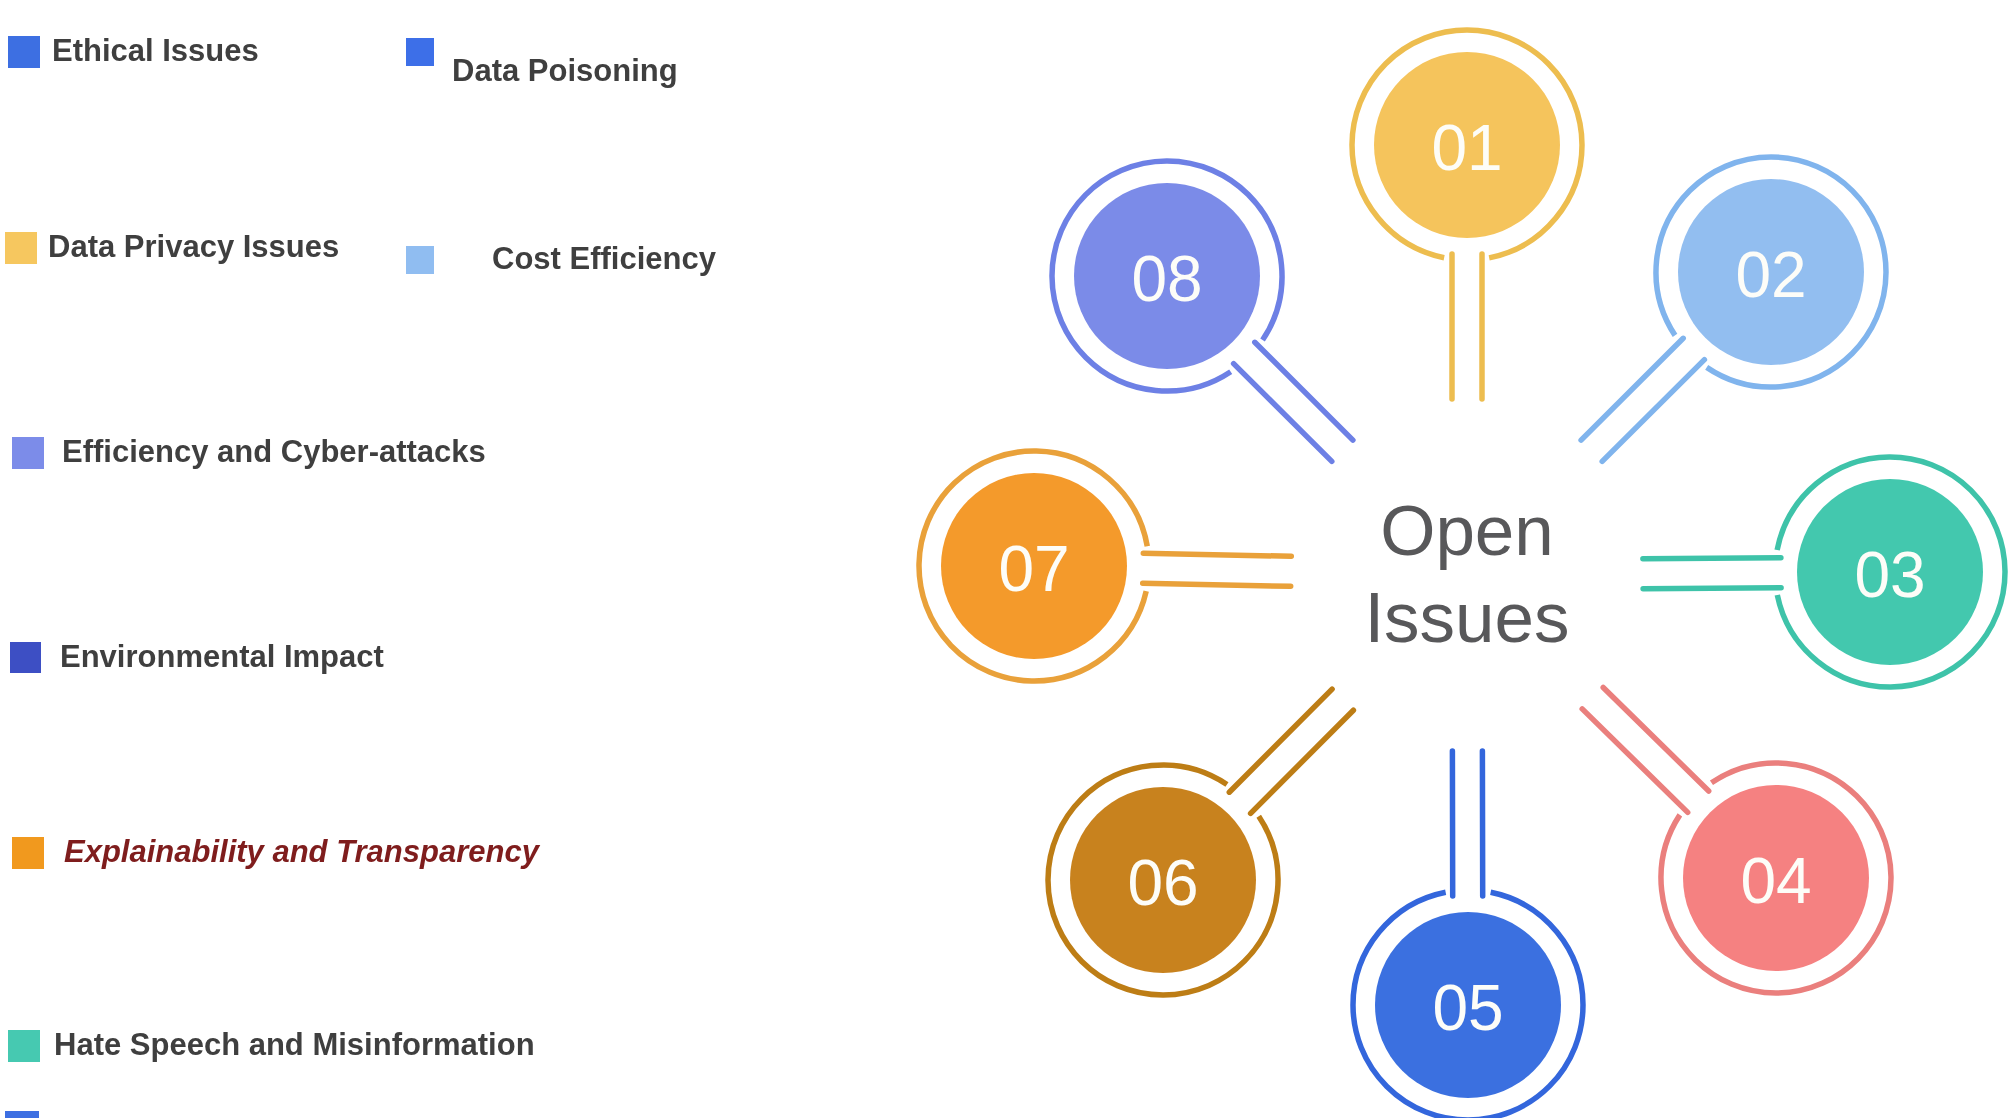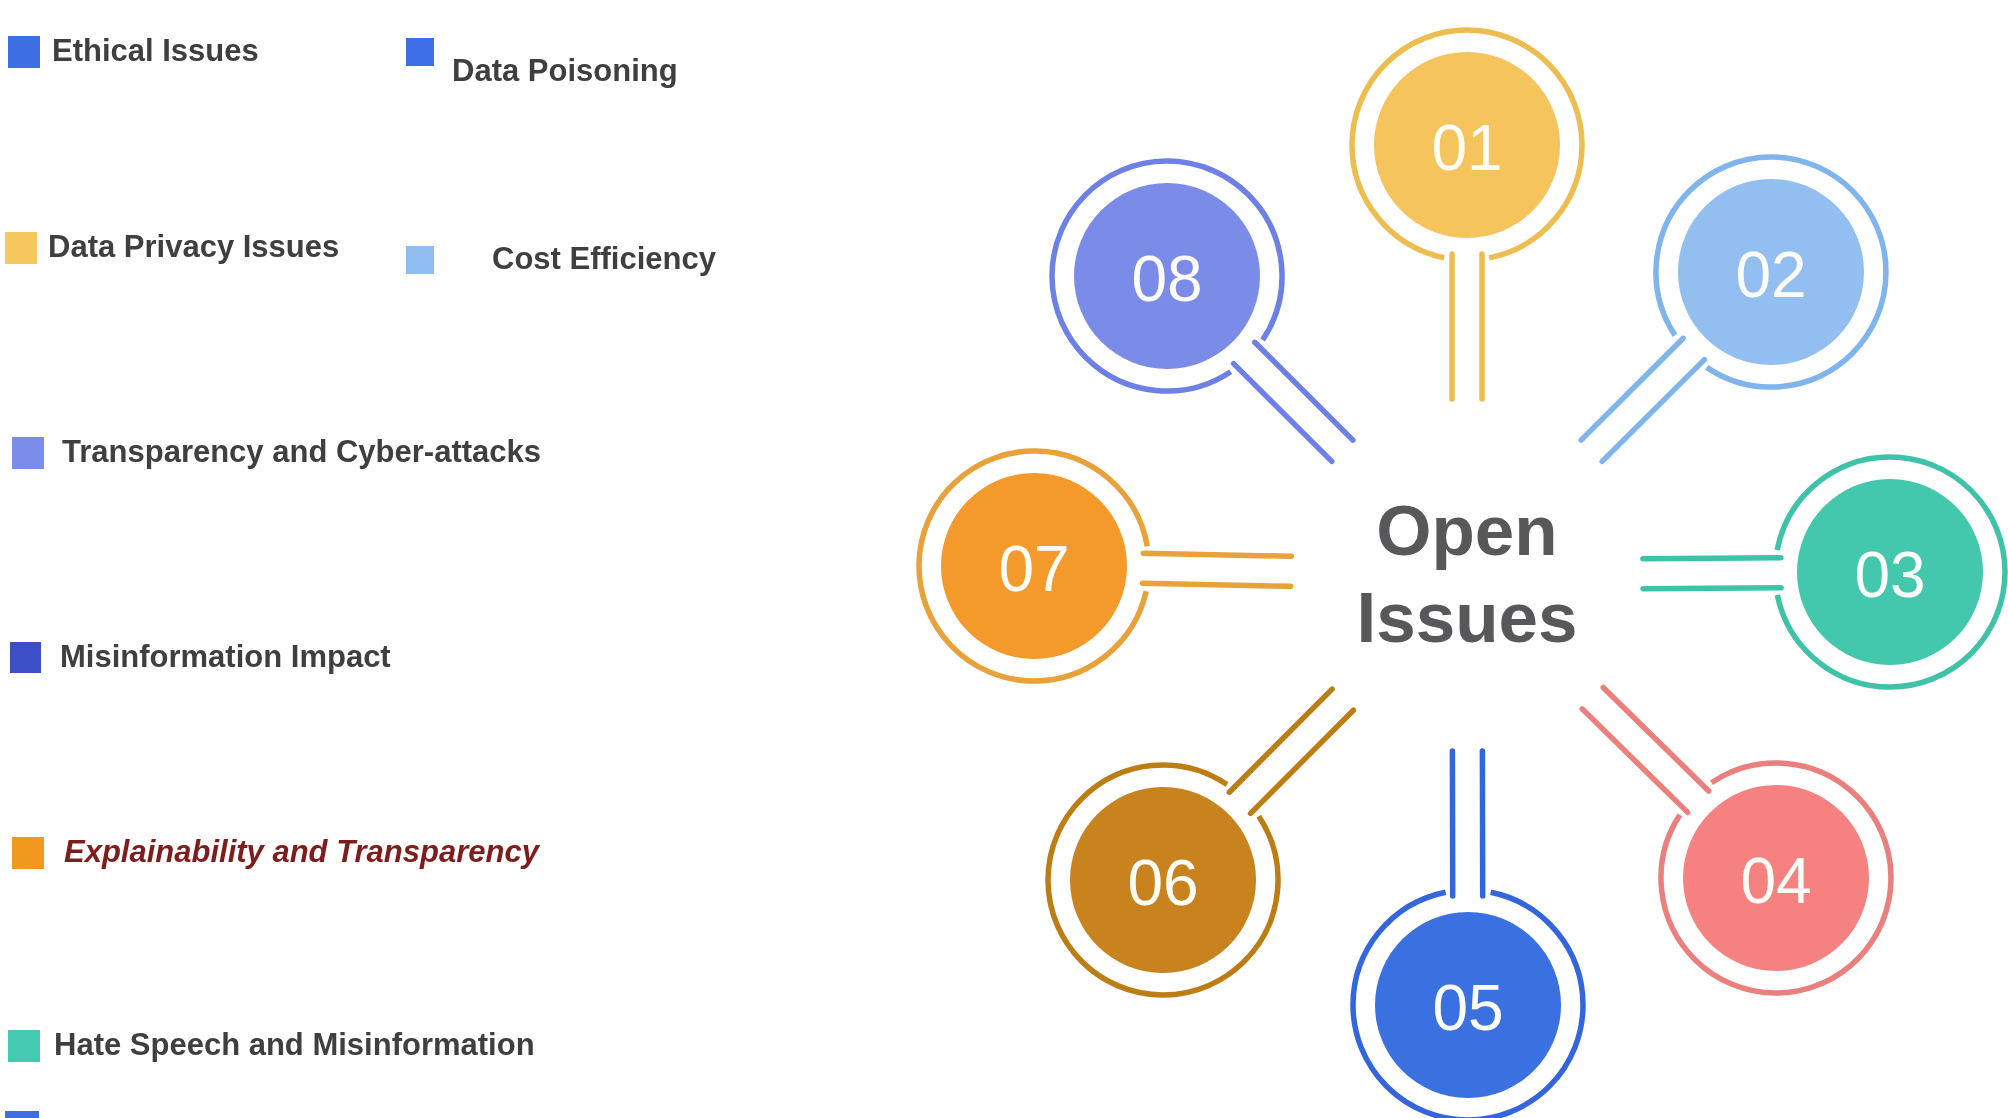--- a/index.html
+++ b/index.html
@@ -5,21 +5,21 @@
   html,body{margin:0;padding:0;background:#ffffff;}
   #stage{position:relative;width:2008px;height:1118px;background:#ffffff;overflow:hidden;
          font-family:"Liberation Sans", sans-serif;}
   #diagram-svg{position:absolute;left:0;top:0;width:2008px;height:1118px;}
   #legend{position:absolute;left:0;top:0;width:700px;height:911px;}
   .legend-item{position:absolute;}
   .legend-swatch{position:absolute;}
   .legend-label{position:absolute;transform:translateY(-52%);white-space:nowrap;
                 font-weight:700;font-size:31px;color:#3f3f3f;letter-spacing:0px;}
   #center-label{position:absolute;width:520px;text-align:center;
-                font-weight:700;font-size:71px;line-height:87px;color:#58585a;}
+                font-weight:400;font-size:71px;line-height:87px;color:#58585a;}
   #center-label span{display:block;}
   #partial-swatch{position:absolute;}
   svg text{font-family:"Liberation Sans", sans-serif;}
 </style>
 </head>
 <body>
 
 <div id="stage">
   <svg id="diagram-svg" viewBox="0 0 2008 1118" xmlns="http://www.w3.org/2000/svg">
       <g>
@@ -92,25 +92,25 @@
       <div class="legend-item">
         <div class="legend-swatch" style="left: 5px; top: 232px; width: 32px; height: 32px; background: rgb(246, 199, 95);"></div>
         <span class="legend-label" style="left: 48px; top: 248px; color: rgb(63, 63, 63);">Data Privacy Issues</span>
       </div>
       <div class="legend-item">
         <div class="legend-swatch" style="left: 406px; top: 246px; width: 28px; height: 28px; background: rgb(144, 189, 241);"></div>
         <span class="legend-label" style="left: 452px; top: 260px; color: rgb(63, 63, 63); margin-left: 40px;">Cost Efficiency</span>
       </div>
       <div class="legend-item">
         <div class="legend-swatch" style="left: 12px; top: 437px; width: 32px; height: 32px; background: rgb(124, 140, 233);"></div>
-        <span class="legend-label" style="left: 62px; top: 453px; color: rgb(63, 63, 63);">Transparency and Cyber-attacks</span>
+        <span class="legend-label" style="left: 62px; top: 453px; color: rgb(63, 63, 63);">Efficiency and Cyber-attacks</span>
       </div>
       <div class="legend-item">
         <div class="legend-swatch" style="left: 10px; top: 642px; width: 31px; height: 31px; background: rgb(61, 79, 196);"></div>
-        <span class="legend-label" style="left: 60px; top: 657.5px; color: rgb(63, 63, 63);">Misinformation Impact</span>
+        <span class="legend-label" style="left: 60px; top: 657.5px; color: rgb(63, 63, 63);">Environmental Impact</span>
       </div>
       <div class="legend-item">
         <div class="legend-swatch" style="left: 12px; top: 837px; width: 32px; height: 32px; background: rgb(241, 153, 30);"></div>
         <span class="legend-label" style="left: 64px; top: 853px; color: #7f1d1d; font-style: italic;">Explainability and Transparency</span>
       </div>
       <div class="legend-item">
         <div class="legend-swatch" style="left: 8px; top: 1030px; width: 32px; height: 32px; background: rgb(70, 201, 177);"></div>
         <span class="legend-label" style="left: 54px; top: 1046px; color: rgb(63, 63, 63);">Hate Speech and Misinformation</span>
       </div>
     </div>

